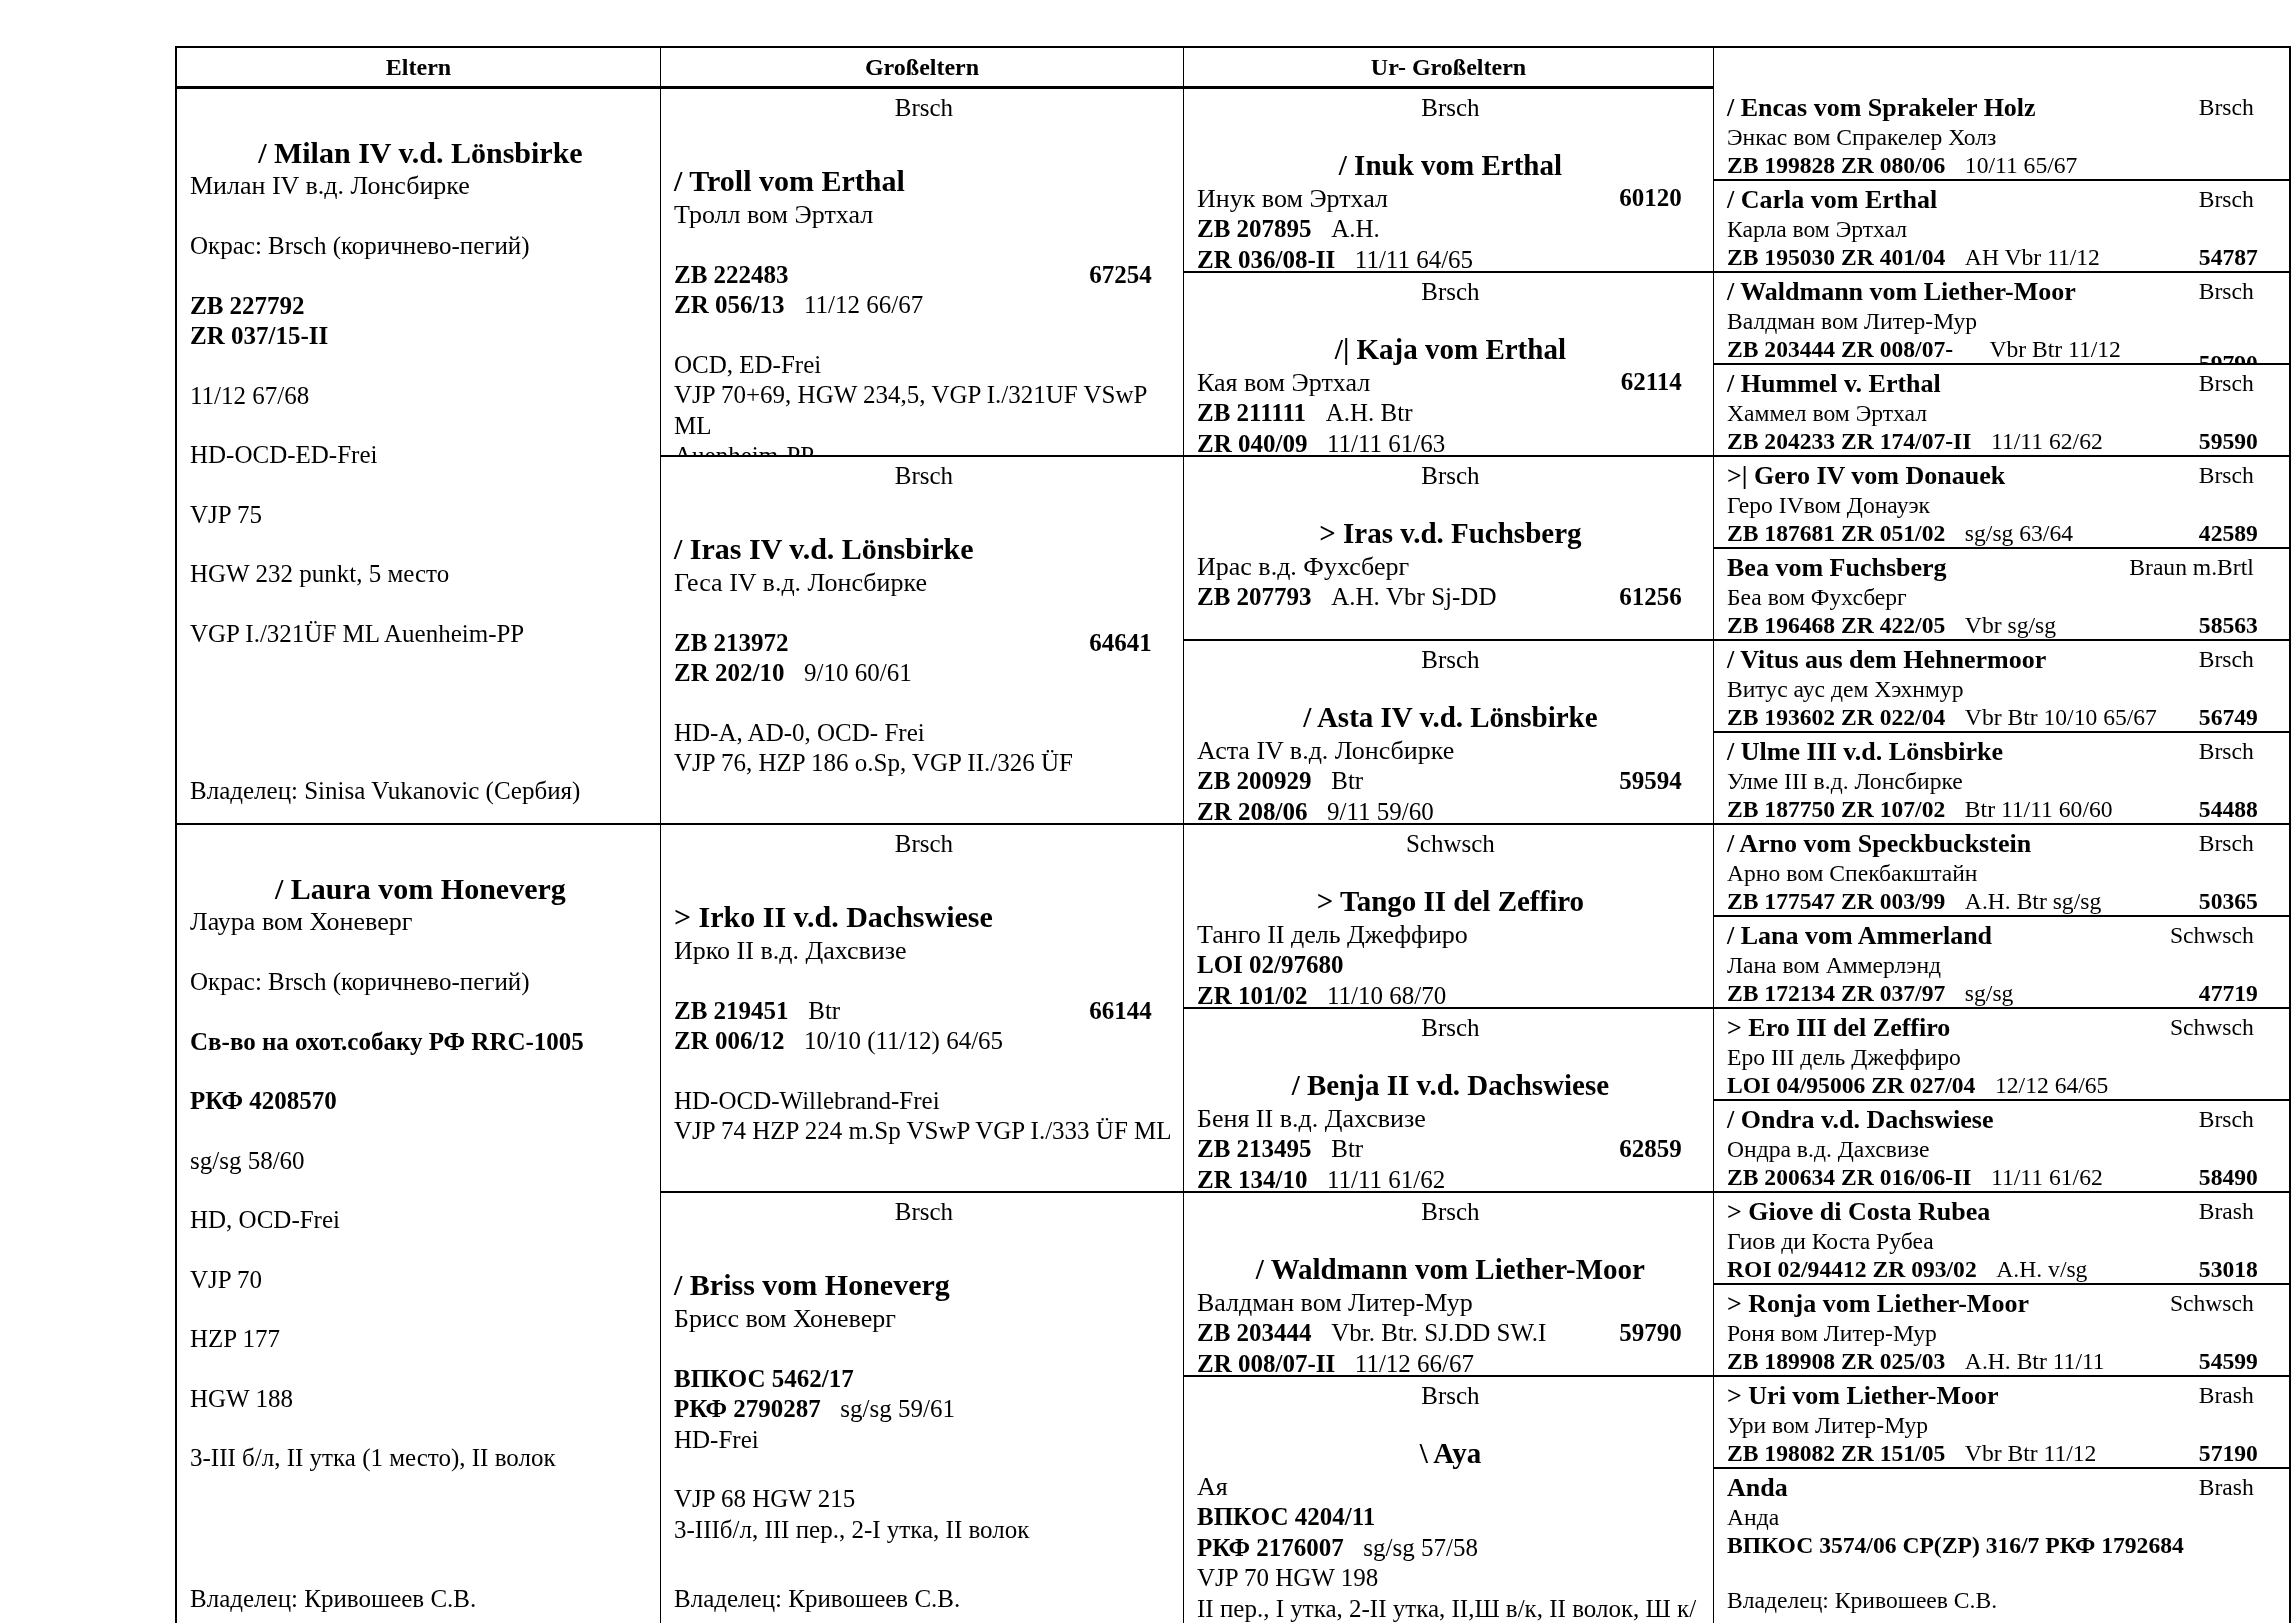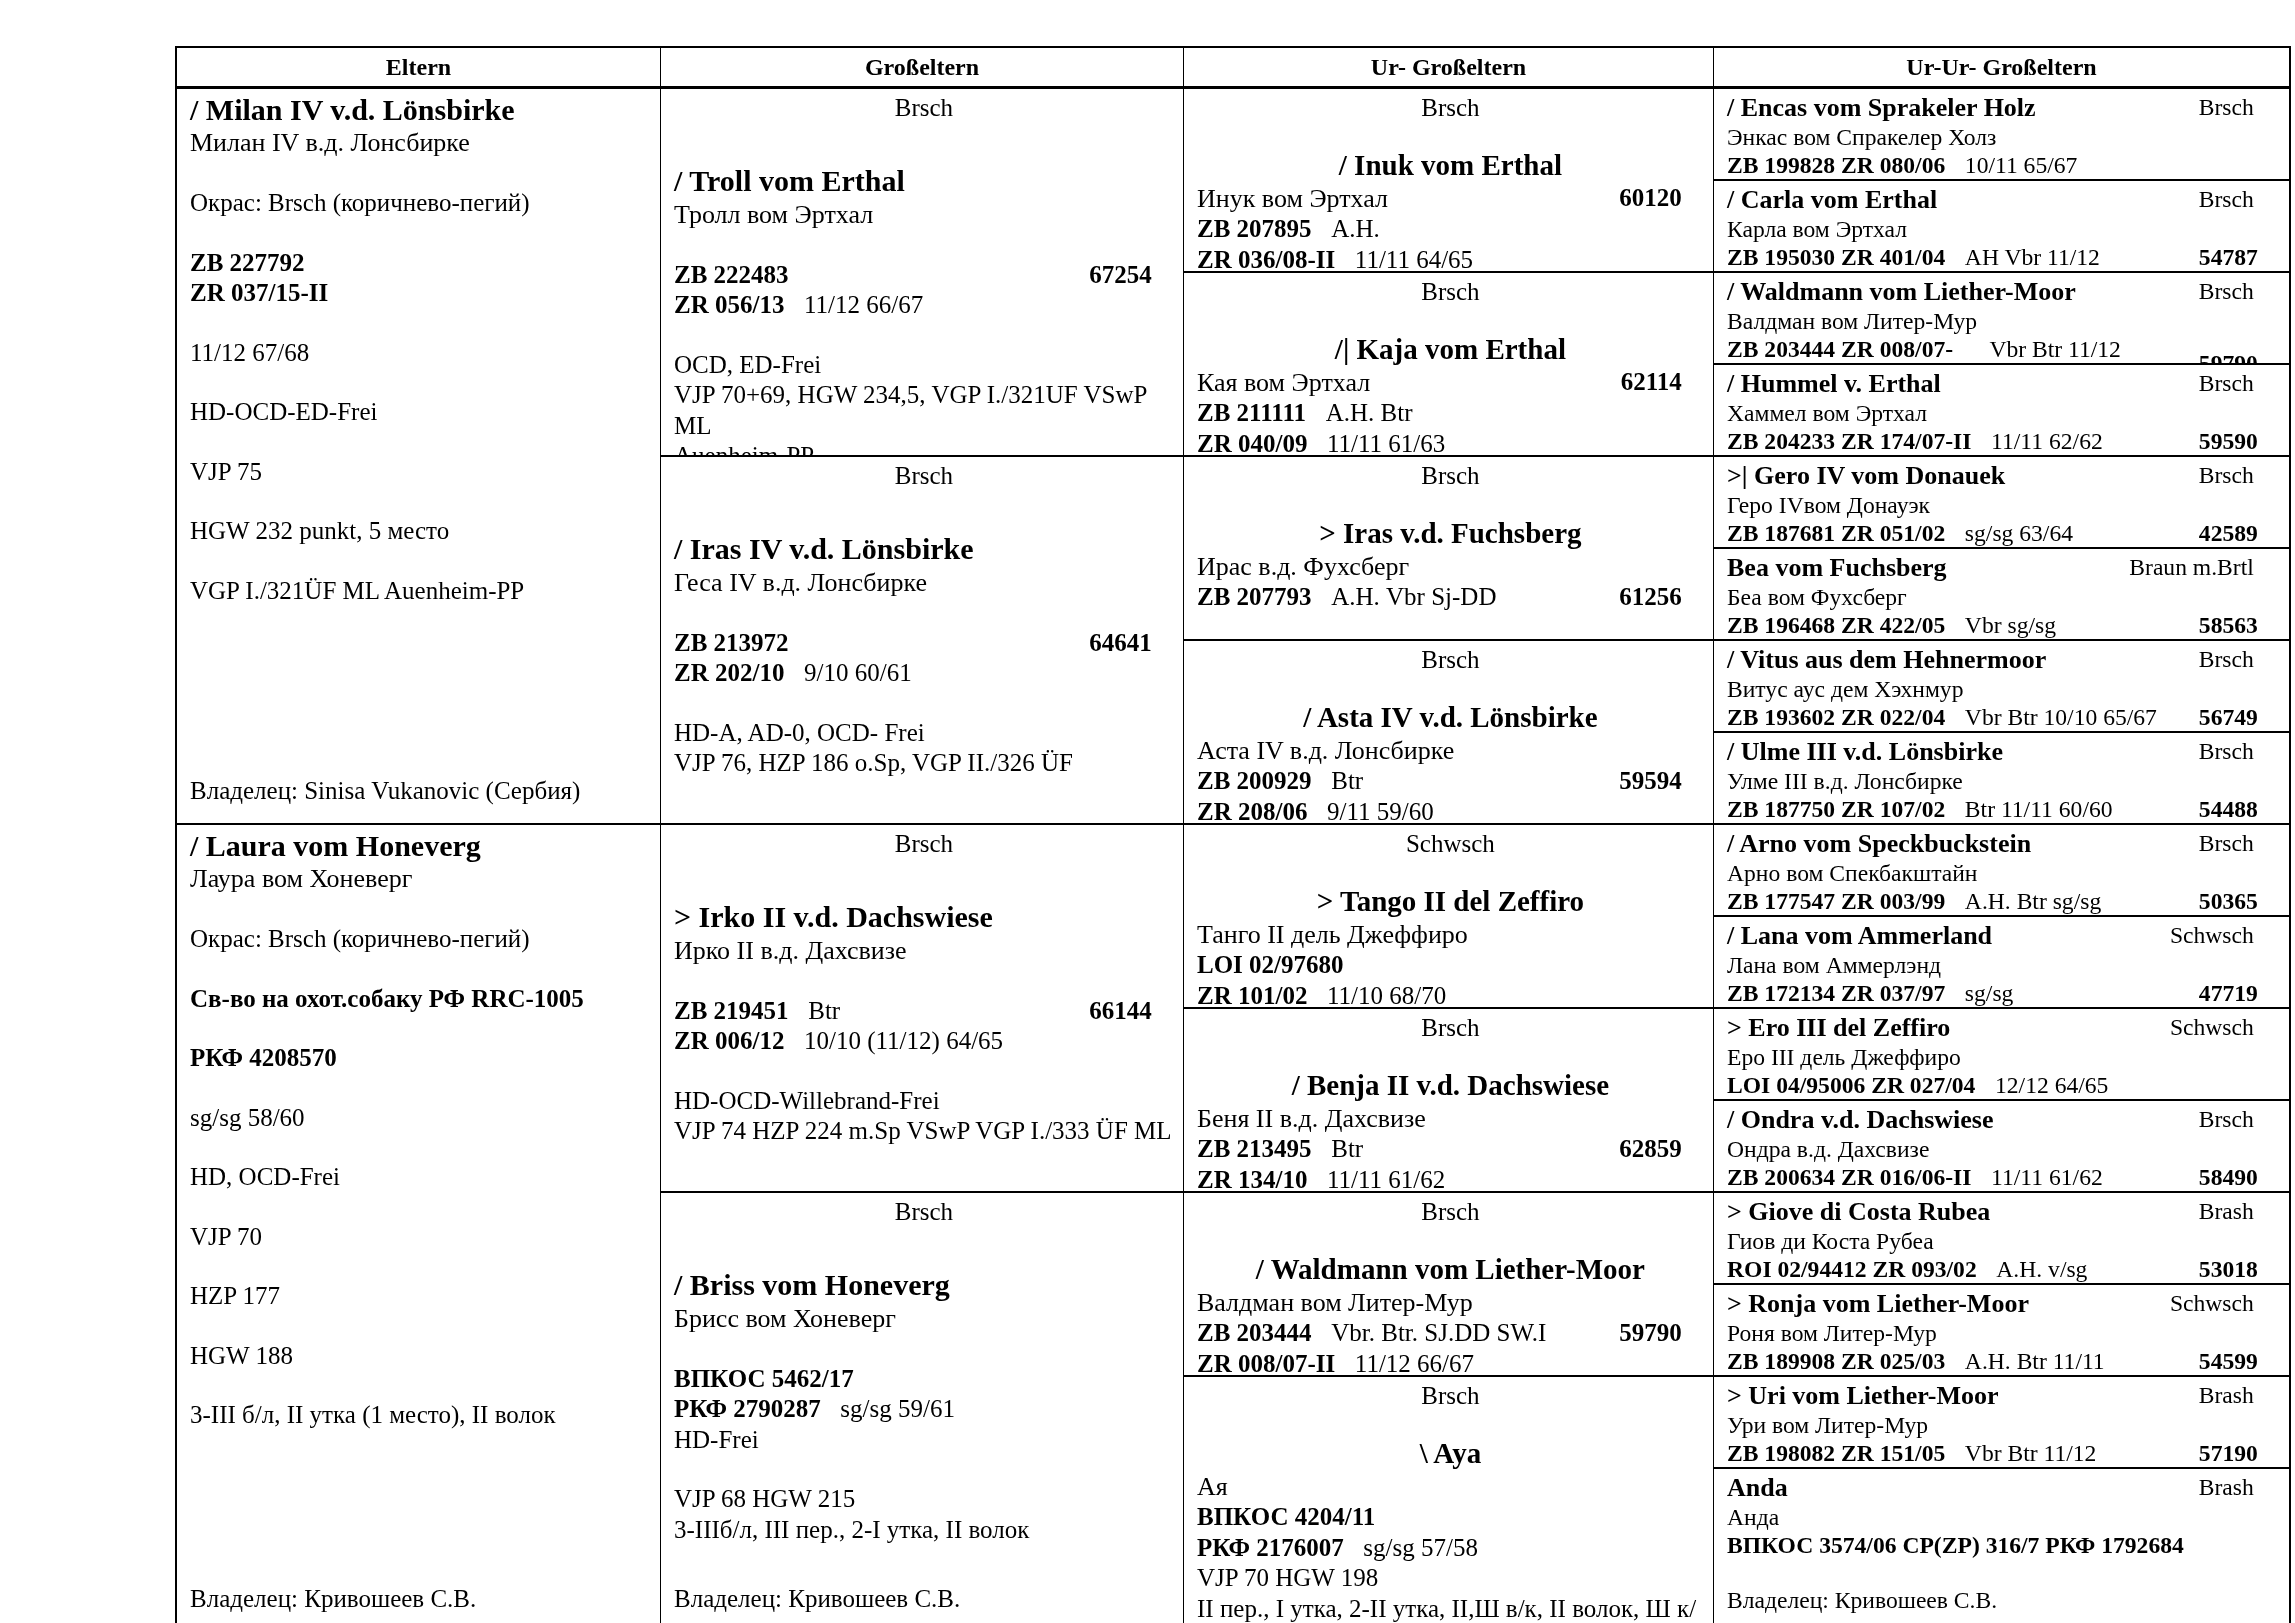--- a/index.html
+++ b/index.html
@@ -13,21 +13,21 @@
   .hc{border-right:1.3px solid #000;border-bottom:3.3px solid #000;
       display:flex;align-items:center;justify-content:center;
       font-weight:bold;font-size:24px;}
   .cell{border-right:1.3px solid #000;border-bottom:2px solid #000;
         padding:3.9px 9.2px 17px 13px;display:flex;flex-direction:column;
         overflow:hidden;font-size:25px;line-height:1.22;}
   .last-col{border-right:none;}
   .bottom-row{border-bottom:none;}
   .lbl{text-align:center;font-size:25px;}
   .nm{font-weight:bold;font-size:30px;line-height:1.15;}
-  .c1 .nm{}
+  .c1 .nm{margin-top:43px;text-align:center;}
   .c2 .nm{margin-top:41px;}
   .c3 .nm{margin-top:26px;font-size:29px;text-align:center;}
   .c4{font-size:23.6px;line-height:1.2;padding-top:2.6px;}
   .c4 .nm{margin-top:1.3px;font-size:26px;}
   .ru{font-size:26px;}
   .c4 .ru{font-size:23.6px;}
   .b{font-weight:bold;}
   .fx{display:flex;column-gap:19.6px;align-items:center;}
   .num{margin-left:auto;font-weight:bold;padding-right:22px;}
   .tag{margin-left:auto;font-weight:normal;font-size:23.6px;padding-right:26px;}
@@ -43,23 +43,20 @@
 
   <div class="hc" style="grid-column:2;grid-row:1">
         <span>Großeltern</span>
       </div>
   <div class="hc" style="grid-column:1;grid-row:1">
         <span>Eltern</span>
       </div>
   <div class="hc" style="grid-column:3;grid-row:1">
         <span>Ur- Großeltern</span>
       </div>
-  <div class="hc last-col" style="grid-column:4;grid-row:1">
-        <span>Ur-Ur- Großeltern</span>
-      </div>
 
   <div class="cell c1" style="grid-column:1;grid-row:2/10">
     <div class="nm">/ Milan IV v.d. Lönsbirke</div>
     <div class="ru">Милан IV в.д. Лонсбирке</div>
     <div class="g">Окрас:  Brsch (коричнево-пегий)</div>
     <div class="g b">ZB 227792</div>
     <div class="b">ZR 037/15-II</div>
     <div class="g">11/12    67/68</div>
     <div class="g">HD-OCD-ED-Frei</div>
     <div class="g">VJP 75</div>

